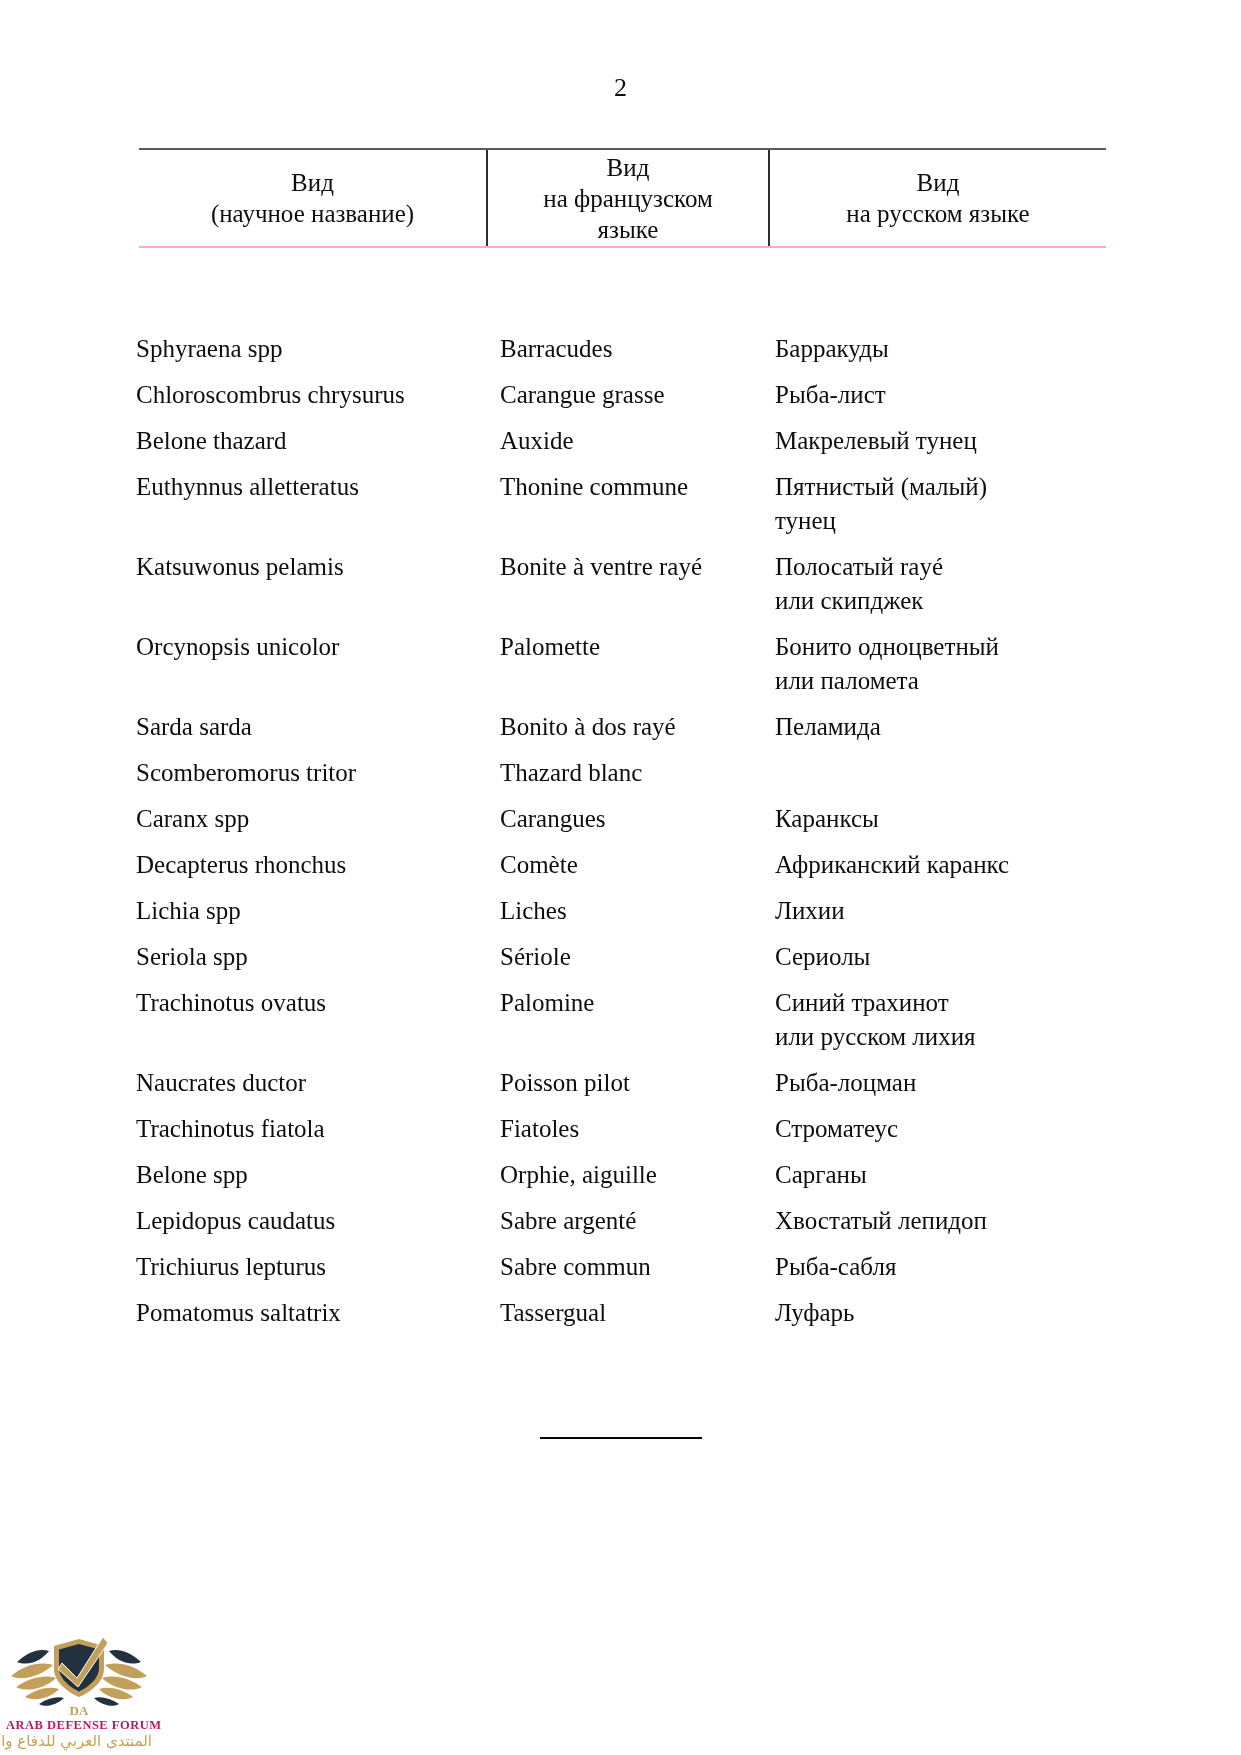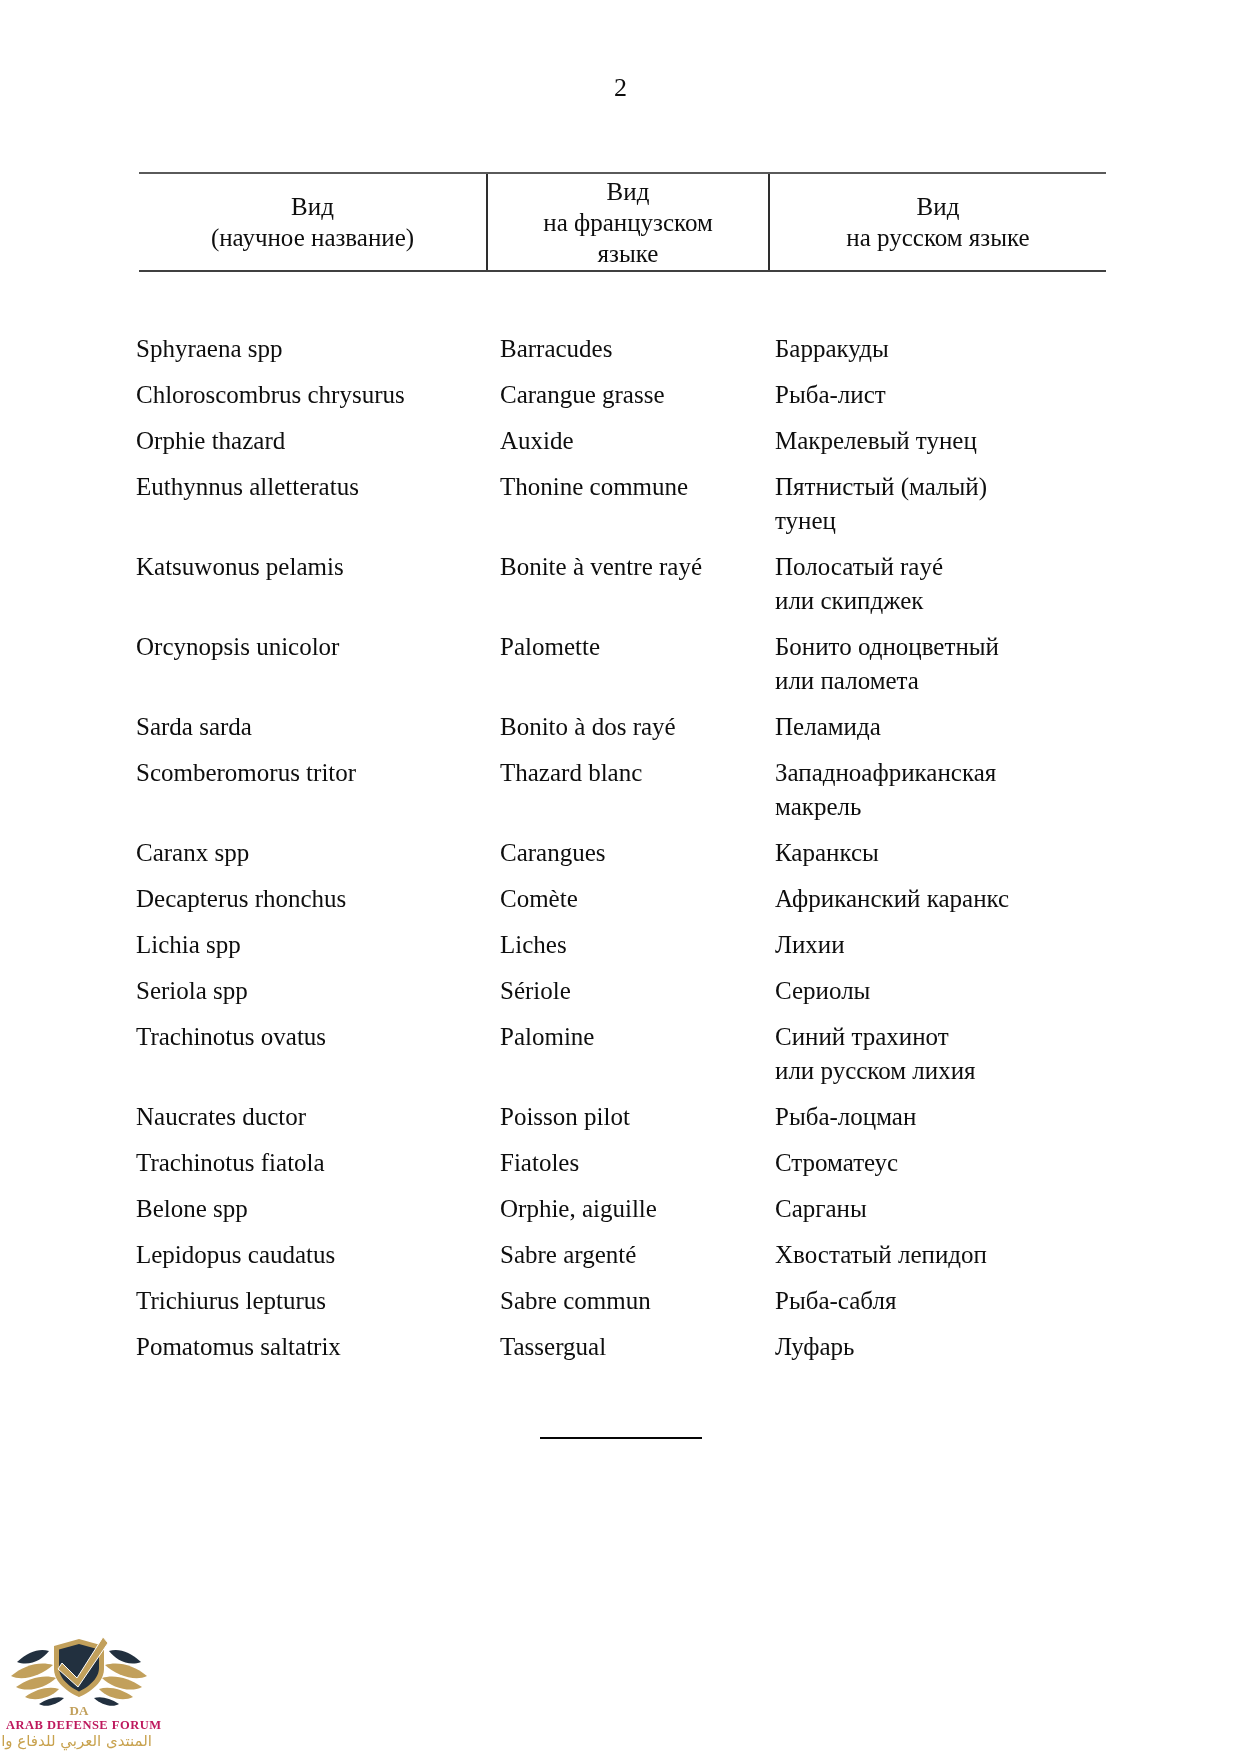--- a/index.html
+++ b/index.html
@@ -15,22 +15,22 @@
 
   .page-number {
     position: absolute; top: 72px; left: 0; width: 100%;
     text-align: center; font-size: 26px; line-height: 32px;
   }
 
   
   .thead {
     position: absolute; left: 139px; top: 148px; width: 967px;
     border-top: 2px solid #5a5a5a;
-    border-bottom: 2px solid #404040;
-    display: flex; height: 100px; box-sizing: border-box; margin-top: 24px;
+    border-bottom: 2px solid #f9a8d4;
+    display: flex; height: 100px; box-sizing: border-box;
   }
   .th {
     display: flex; align-items: center; justify-content: center;
     text-align: center; white-space: pre-line;
     font-size: 25px; line-height: 31px; box-sizing: border-box;
   }
   .th-1 { width: 349px; border-right: 2px solid #2e2e2e; }
   .th-2 { width: 282px; border-right: 2px solid #2e2e2e; }
   .th-3 { flex: 1; }
 
@@ -87,21 +87,21 @@
         <div class="cell">Sphyraena spp</div>
         <div class="cell">Barracudes</div>
         <div class="cell">Барракуды</div>
       </div>
       <div class="trow">
         <div class="cell">Chloroscombrus chrysurus</div>
         <div class="cell">Carangue grasse</div>
         <div class="cell">Рыба-лист</div>
       </div>
       <div class="trow">
-        <div class="cell">Orphie thazard</div>
+        <div class="cell">Belone thazard</div>
         <div class="cell">Auxide</div>
         <div class="cell">Макрелевый тунец</div>
       </div>
       <div class="trow">
         <div class="cell">Euthynnus alletteratus</div>
         <div class="cell">Thonine commune</div>
         <div class="cell">Пятнистый (малый)
 тунец</div>
       </div>
       <div class="trow">
@@ -117,22 +117,20 @@
 или паломета</div>
       </div>
       <div class="trow">
         <div class="cell">Sarda sarda</div>
         <div class="cell">Bonito à dos rayé</div>
         <div class="cell">Пеламида</div>
       </div>
       <div class="trow">
         <div class="cell">Scomberomorus tritor</div>
         <div class="cell">Thazard blanc</div>
-        <div class="cell">Западноафриканская
-макрель</div>
       </div>
       <div class="trow">
         <div class="cell">Caranx spp</div>
         <div class="cell">Carangues</div>
         <div class="cell">Каранксы</div>
       </div>
       <div class="trow">
         <div class="cell">Decapterus rhonchus</div>
         <div class="cell">Comète</div>
         <div class="cell">Африканский каранкс</div>

